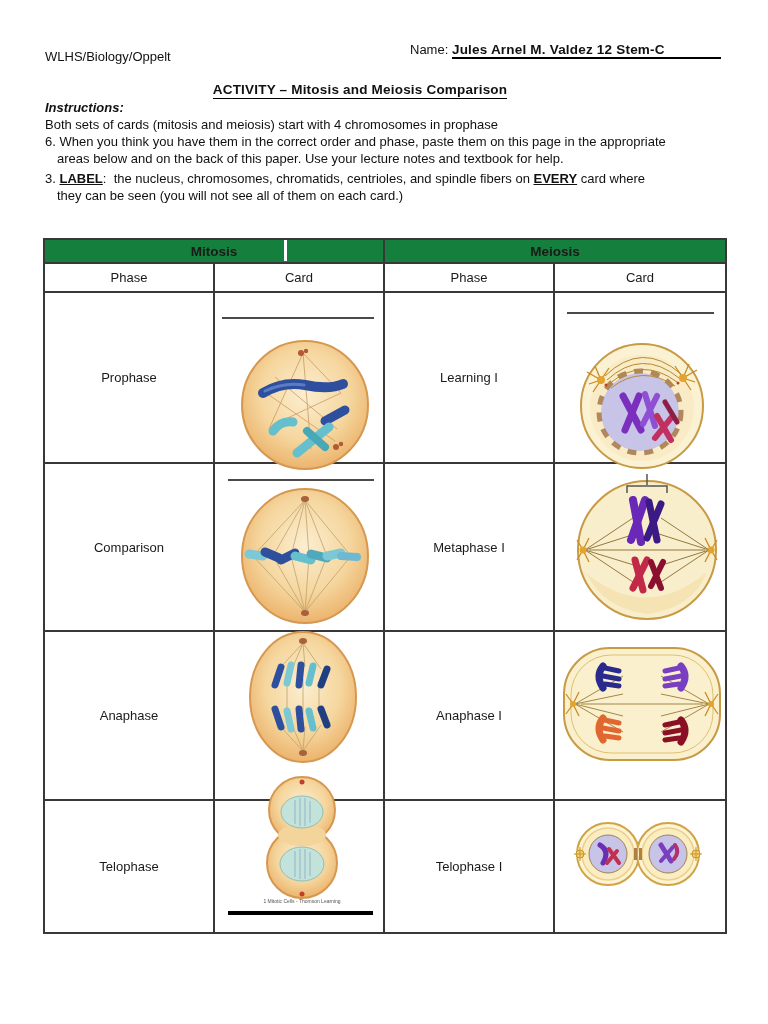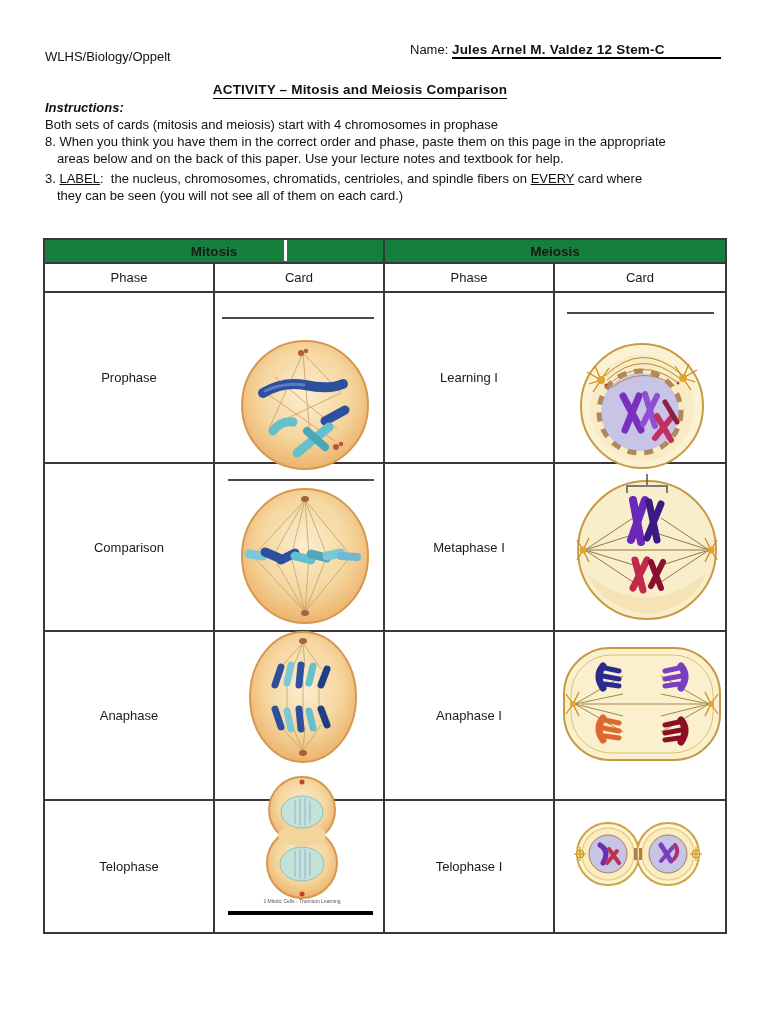--- a/index.html
+++ b/index.html
@@ -10,21 +10,21 @@
   .hdr-name{left:410px;top:42px;font-size:13px;}
   .name-underline{display:inline-block;border-bottom:2px solid #000;padding-right:56px;}
   .name-underline b{font-size:13.5px;letter-spacing:.2px;}
   .title-wrap{left:0;top:82px;width:720px;text-align:center;font-size:13.5px;font-weight:bold;}
   .title-wrap span{border-bottom:1.6px solid #000;padding-bottom:1px;letter-spacing:.2px;}
   .instr{left:45px;top:100px;width:690px;font-size:13px;line-height:16.9px;}
   .instr .head{font-weight:bold;font-style:italic;}
   .ind{padding-left:12px;}
   .gap{margin-top:3px;}
   u.it{font-style:italic;}
-  u.bd{font-weight:normal;margin-top:8px;}
+  u.bd{font-weight:bold;margin-top:8px;}
   
   .tbl{left:43px;top:238px;width:684px;height:696px;display:grid;box-sizing:border-box;
        grid-template-columns:170px 170px 170px 170px;
        grid-template-rows:24px 29px 171px 168px 169px 131px;
        border:2px solid #383838;background:#fff;}
   .cell{border-right:2px solid #383838;border-bottom:2px solid #383838;
         display:flex;align-items:center;justify-content:center;
         font-size:13px;color:#1a1a1a;box-sizing:border-box;}
   .lc{border-right:none;}
   .lr{border-bottom:none;}
@@ -57,21 +57,21 @@
     <span>Name:</span>
     <span class="name-underline"><b>Jules Arnel M. Valdez 12 Stem-C</b></span>
   </div>
   <div class="abs title-wrap">
     <span>ACTIVITY – Mitosis and Meiosis Comparison</span>
   </div>
 
   <div class="abs instr">
     <div class="head">Instructions:</div>
     <div>Both sets of cards (mitosis and meiosis) start with 4 chromosomes in prophase</div>
-    <div>8. When you think you have them in the correct order and phase, paste them on this page in the appropriate</div>
+    <div>6. When you think you have them in the correct order and phase, paste them on this page in the appropriate</div>
     <div class="ind">areas below and on the back of this paper. Use your lecture notes and textbook for help.</div>
     <div class="gap"><span>3. </span><u class="bd">LABEL</u><span>:&nbsp; the nucleus, chromosomes, chromatids, centrioles, and spindle fibers on </span><u class="bd">EVERY</u><span> card where</span></div>
     <div class="ind">they can be seen (you will not see all of them on each card.)</div>
   </div>
 
   <div class="abs tbl">
     <div class="cell ghdr span2">Mitosis</div>
     <div class="cell ghdr span2 lc">Meiosis</div>
 
     <div class="cell">Phase</div>

